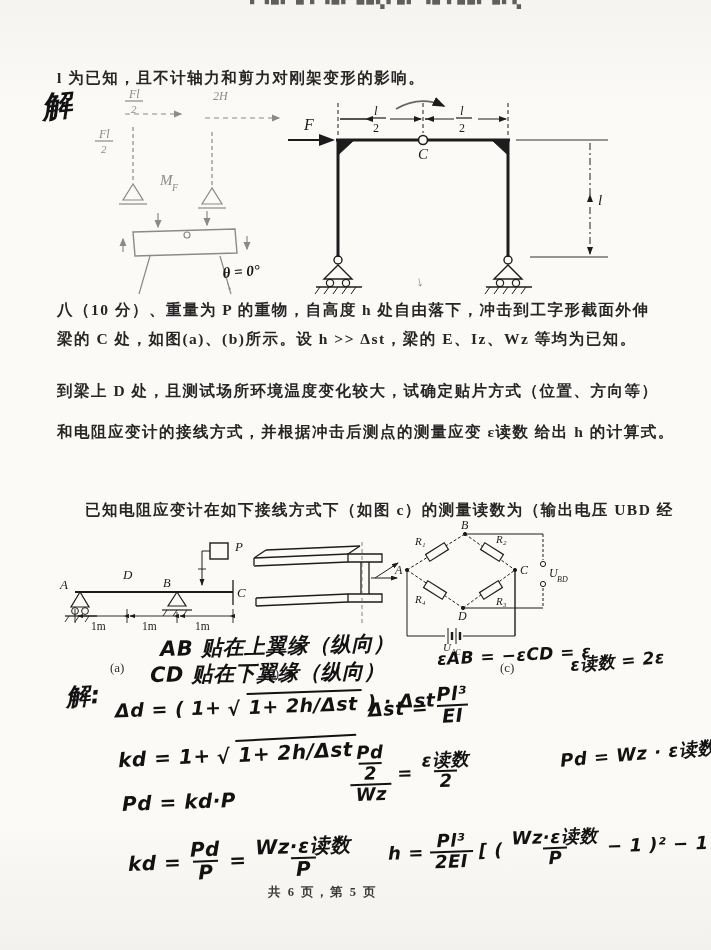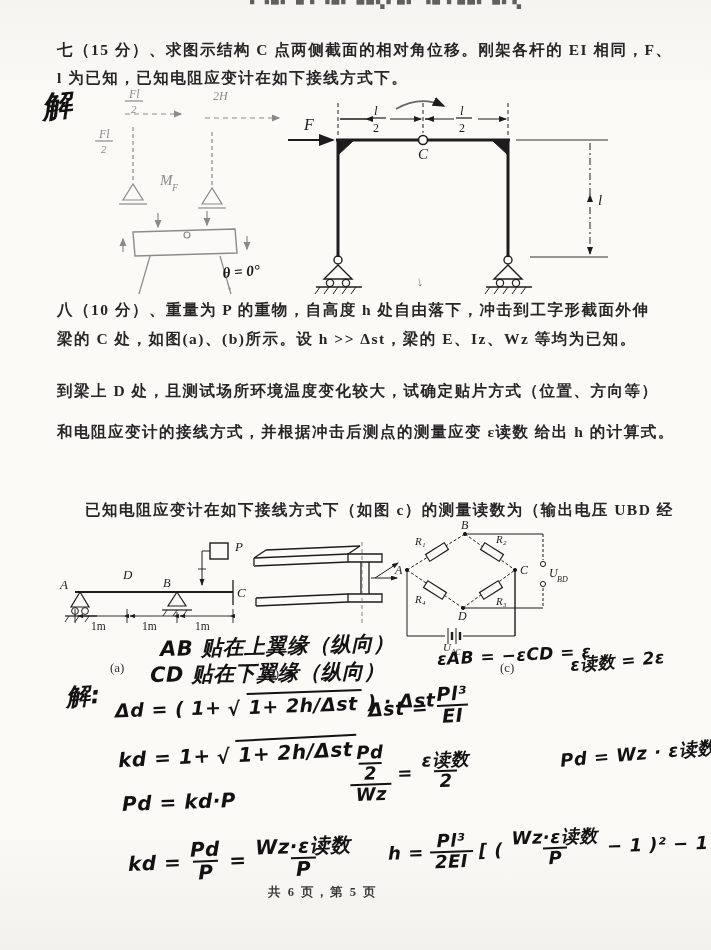--- a/index.html
+++ b/index.html
@@ -25,22 +25,21 @@
   .plbl{font-style:italic;fill:#8a8a8a;}
   .hdr{height:11px;overflow:hidden;font-size:11px;color:#3a3a3a;letter-spacing:2px;opacity:.8;}
 </style>
 </head>
 <body>
 
 <div id="page">
 
   <div class="abs hdr" style="left:250px;top:-2px;">▘▝▀▘ ▀▝ ▝▀▘ ▀▀▚▘▀▘ ▝▀ ▘▀▀▘ ▀▘▚</div>
 
-  <div class="abs print" style="left:57px;top:40px;">七（15 分）、求图示结构 C 点两侧截面的相对角位移。刚架各杆的 EI 相同，F、</div>
-  <div class="abs print" style="left:57px;top:68px;">l 为已知，已知电阻应变计在如下接线方式下。</div>
+  <div class="abs print" style="left:57px;top:68px;">l 为已知，且不计轴力和剪力对刚架变形的影响。</div>
 
   <div class="abs hw" style="left:42px;top:86px;font-size:30px;transform:rotate(-6deg);">解</div>
 
   <svg class="abs" style="left:55px;top:82px;" width="260" height="215" viewBox="0 0 260 215">
     <defs>
       <marker id="skA" markerWidth="8" markerHeight="8" refX="6" refY="3" orient="auto">
         <path d="M0,0 L7,3 L0,6 Z" fill="#8a8a8a"></path>
       </marker>
     </defs>
     <g stroke="#8a8a8a" stroke-width="1.2" fill="none">

